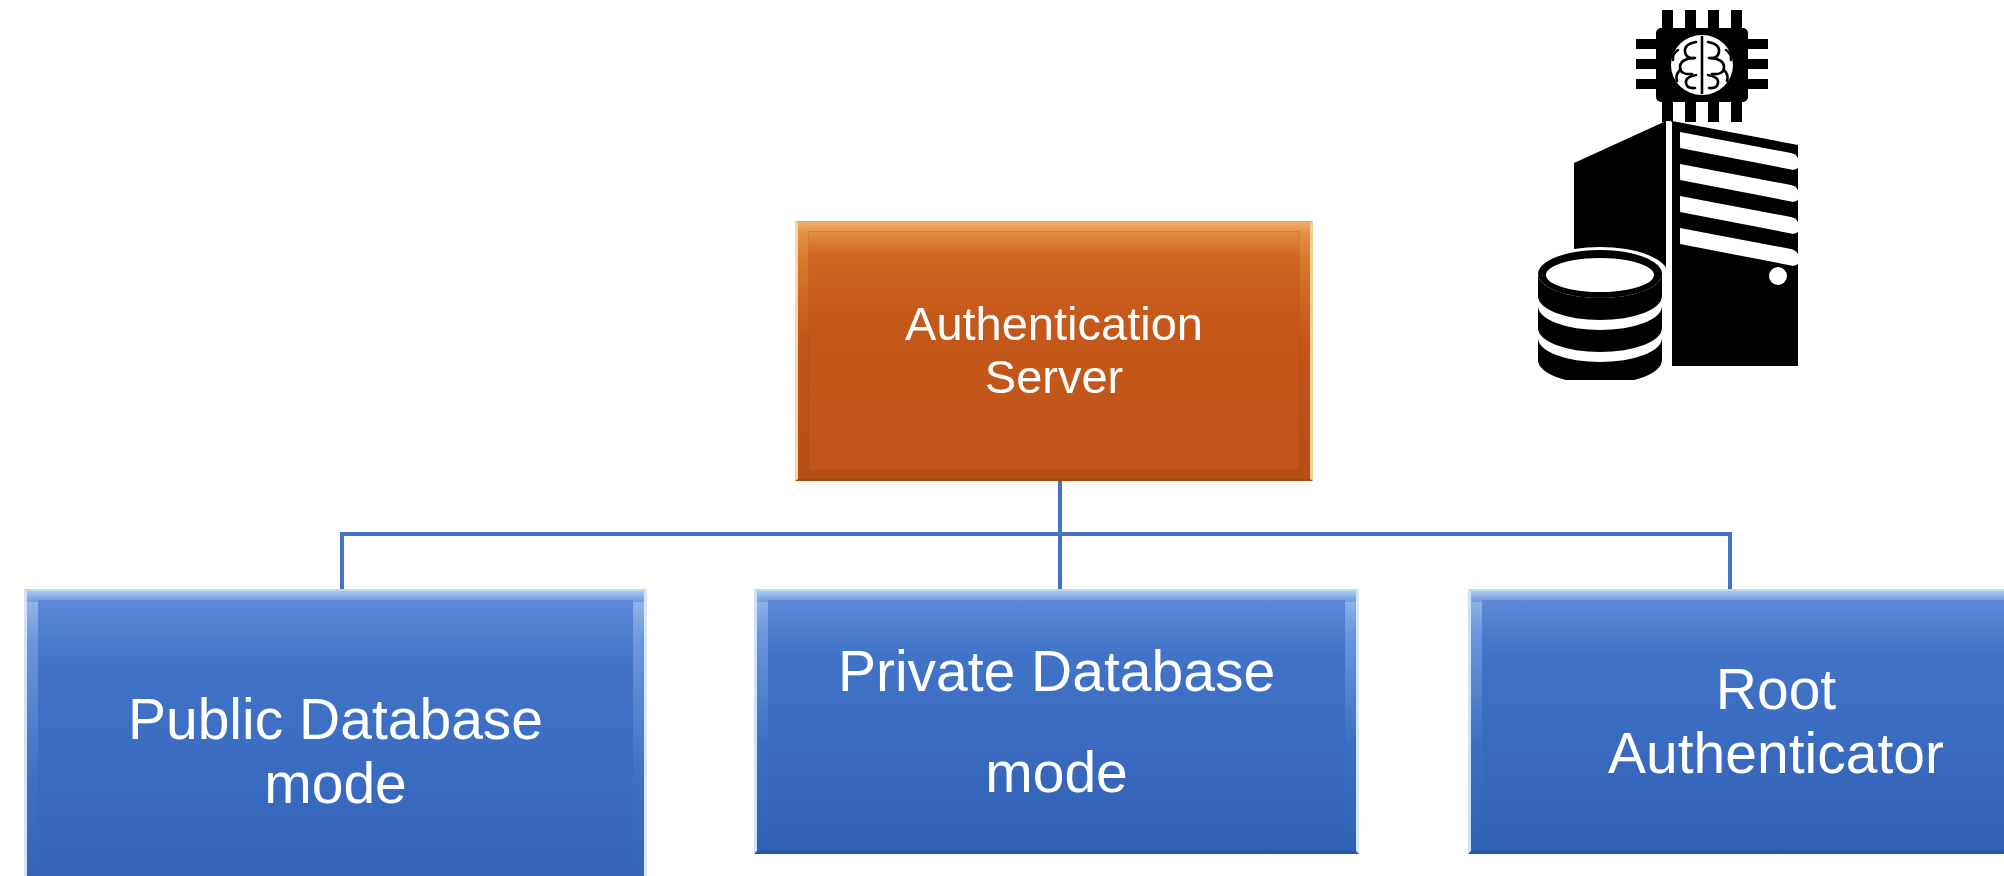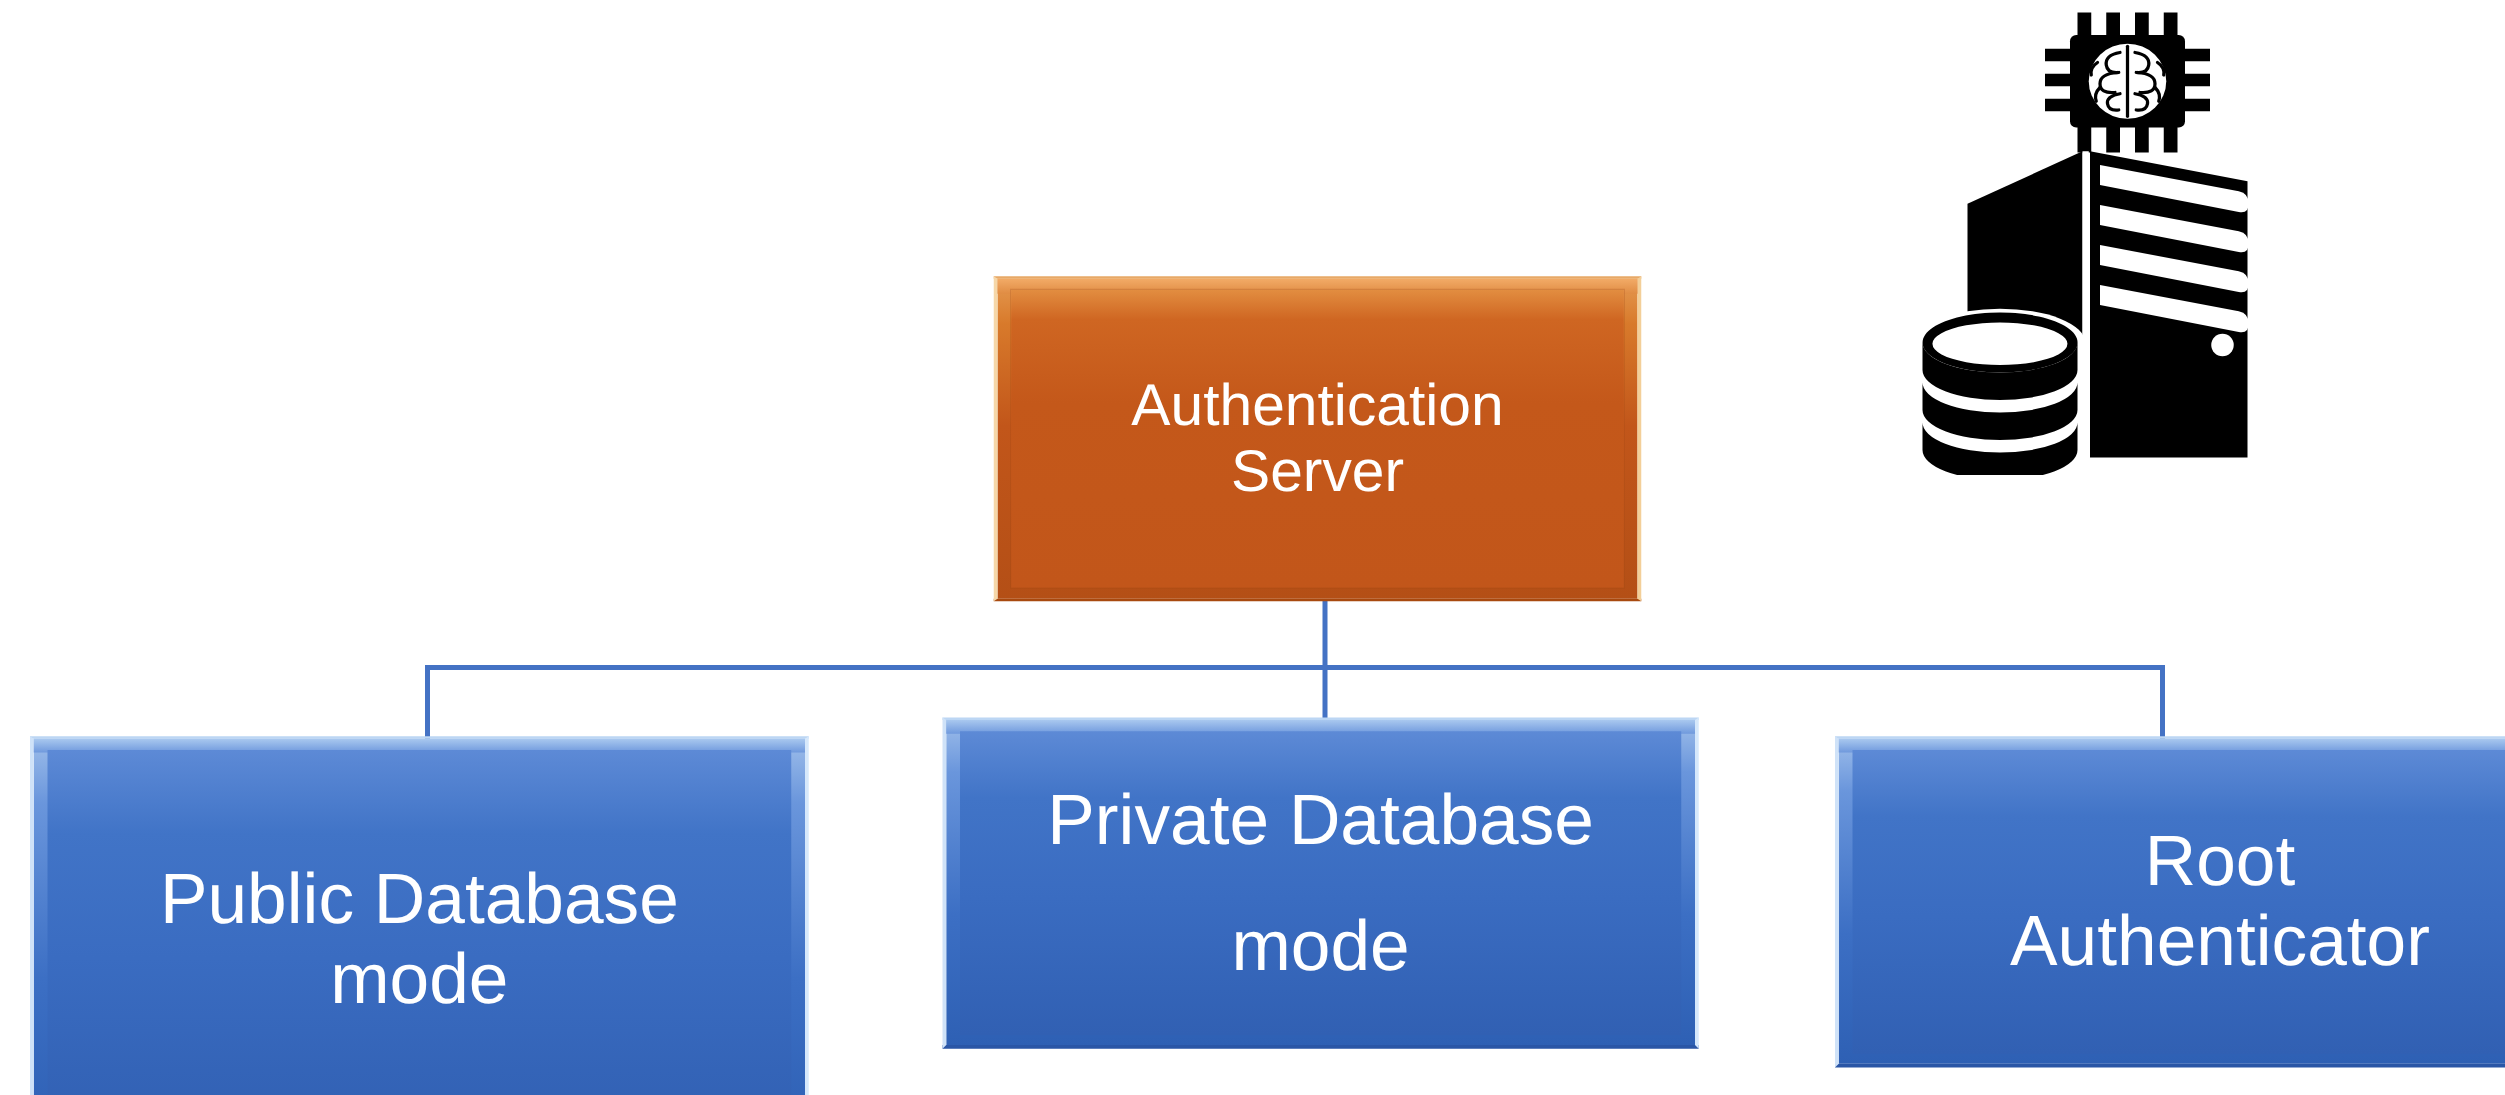--- a/index.html
+++ b/index.html
@@ -136,21 +136,21 @@
 Server</span>
   </div>
 
   <div class="node node-blue" style="left:24px; top:589px; width:623px; height:325px;text-align:center;">
     <div class="bevel-frame"></div>
     <div class="bevel-inner"></div>
     <span class="node-label">Public Database
 mode</span>
   </div>
 
-  <div class="node node-blue" style="left:754px; top:574px; width:605px; height:265px; line-height:1.05;">
+  <div class="node node-blue" style="left:754px; top:589px; width:605px; height:265px; line-height:1.05;">
     <div class="bevel-frame"></div>
     <div class="bevel-inner"></div>
     <span class="node-label" style="line-height:0.88;">Private Database
 
 mode</span>
   </div>
 
   <div class="node node-blue" style="left:1468px; top:589px; width:616px; height:265px;">
     <div class="bevel-frame"></div>
     <div class="bevel-inner"></div>

